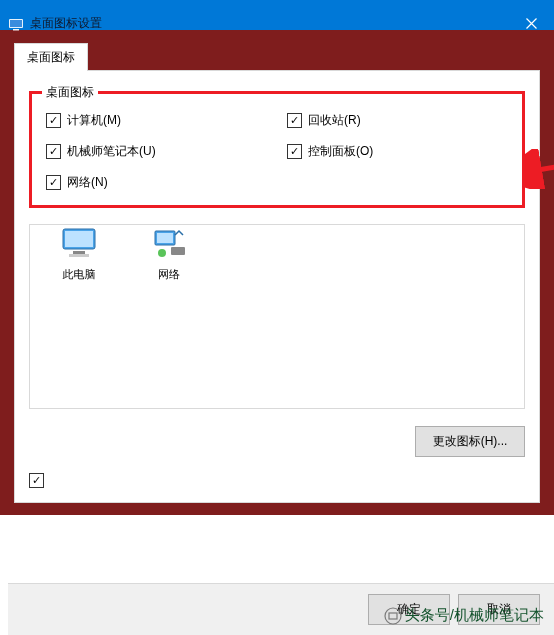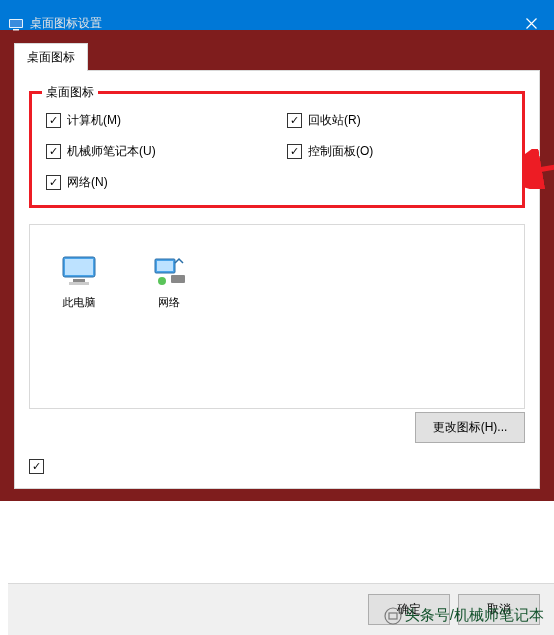--- a/index.html
+++ b/index.html
@@ -7,21 +7,21 @@
       font-family: "Microsoft YaHei", "Segoe UI", sans-serif;
       font-size: 12px;
       background: #fff;
       width: 554px;
       height: 635px;
       overflow: hidden;
       position: relative;
     }
     .titlebar {
       background: #0078d7;
-      color: #e5e5e5;
+      color: #0f172a;
       height: 30px;
       display: flex;
       align-items: center;
       padding: 17px 0 0 8px;
     }
     .titlebar-icon {
       width: 16px;
       height: 16px;
       margin-right: 6px;
       display: inline-flex;
@@ -99,21 +99,21 @@
     .arrow {
       position: absolute;
       right: -115px;
       top: 55px;
       pointer-events: none;
     }
     .icon-list {
       border: 1px solid #d9d9d9;
       margin-top: 16px;
       height: 185px;
-      padding: 28px 8px;
+      padding: 0 8px;
       display: flex;
       gap: 8px;
       align-items: flex-start;
     }
     .desktop-icon {
       display: flex;
       flex-direction: column;
       align-items: center;
       width: 82px;
       gap: 6px;
@@ -127,21 +127,21 @@
     }
     .desktop-icon .lbl {
       font-size: 11px;
       text-align: center;
       white-space: nowrap;
     }
     .btn-row {
       display: flex;
       justify-content: flex-end;
       gap: 1px;
-      margin-top: 3px;
+      margin-top: 17px;
     }
     .btn {
       border: 1px solid #adadad;
       background: #e1e1e1;
       padding: 6px 16px;
       font-size: 12px;
       font-family: inherit;
       min-width: 110px;
       text-align: center;
     }

